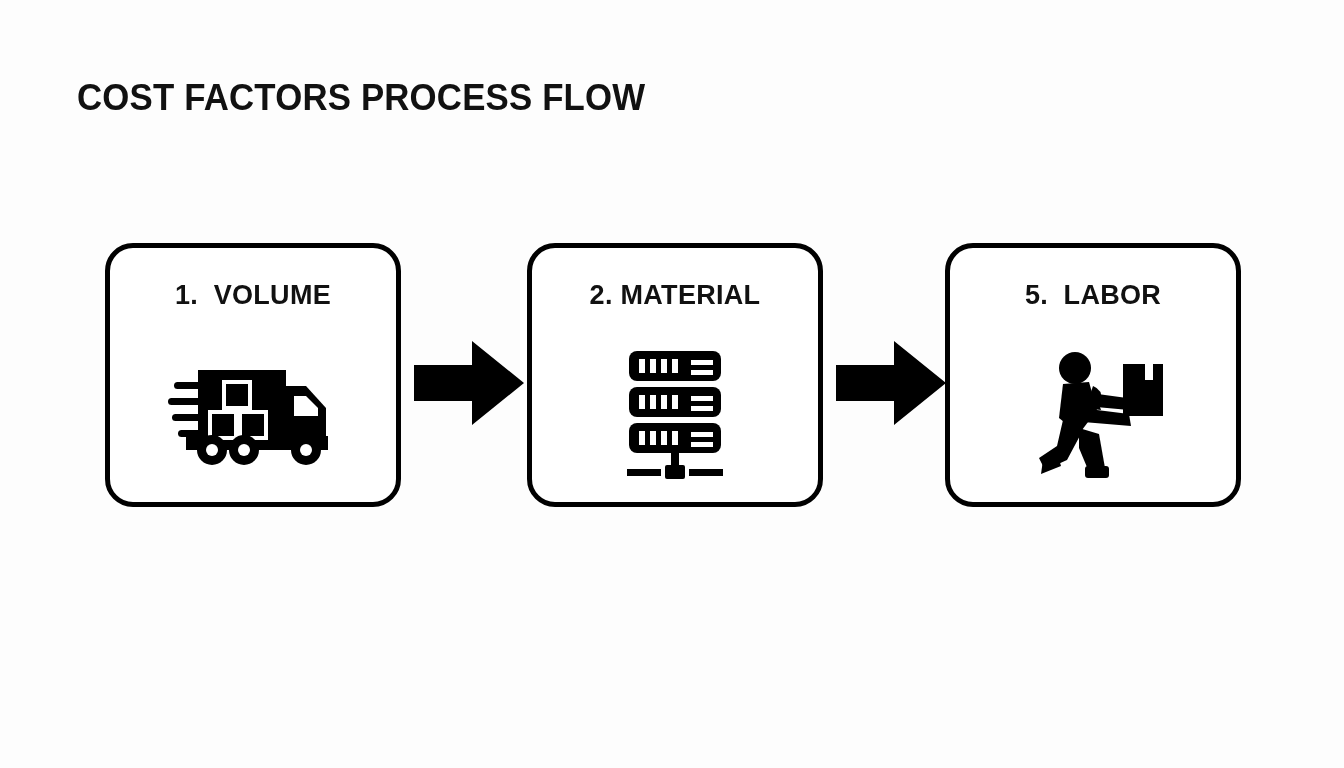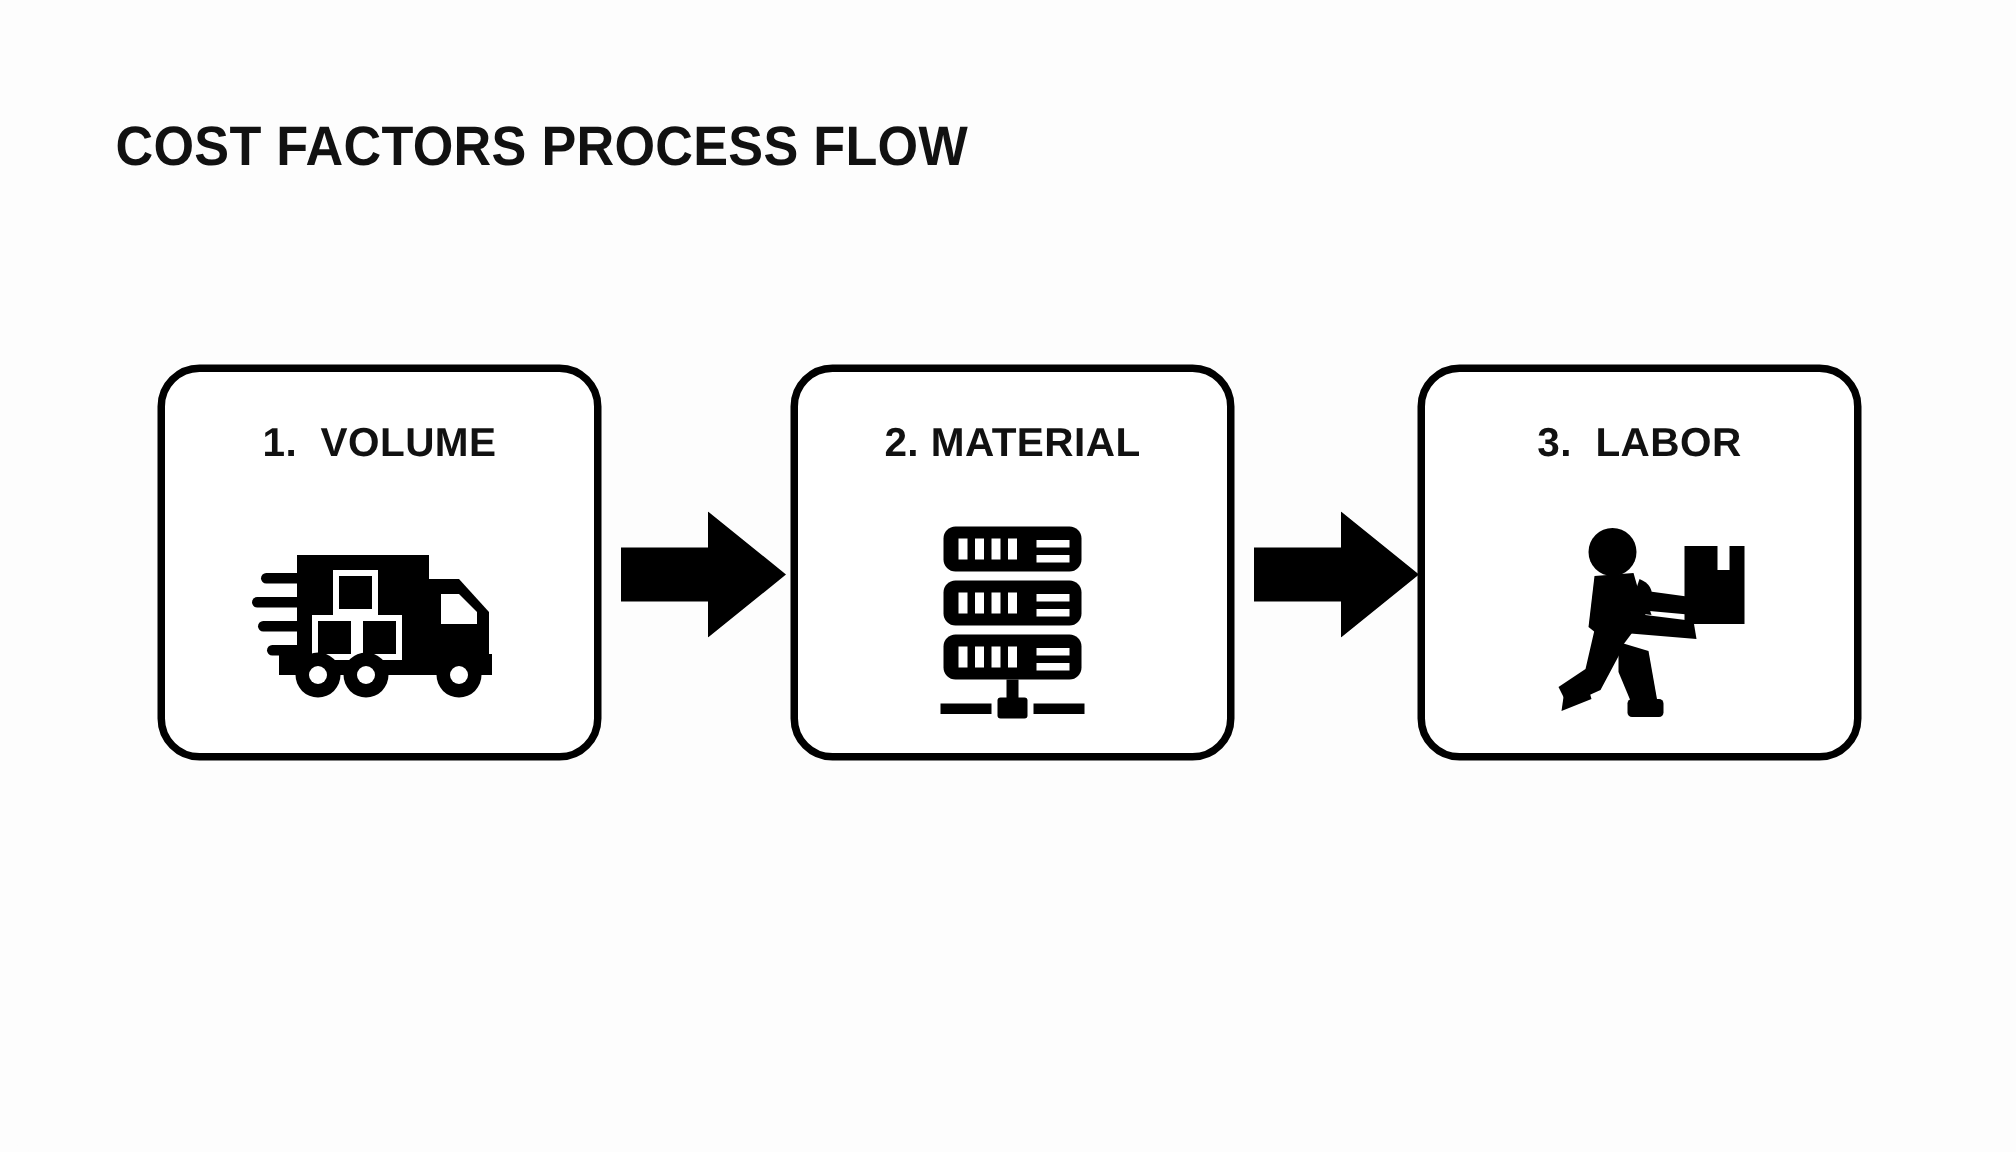--- a/index.html
+++ b/index.html
@@ -192,21 +192,21 @@
       </div>
     </div>
 
     <div class="flow-arrow a2">
       <svg width="110" height="84" viewBox="0 0 110 84" aria-hidden="true">
         <path d="M0 24 H58 V0 L110 42 L58 84 V60 H0 Z" fill="#000000"></path>
       </svg>
     </div>
 
     <div class="step-box b3">
-      <div class="step-label">3.  LABOR</div>
+      <div class="step-label">5.  LABOR</div>
       <div class="step-icon">
         <svg width="140" height="135" viewBox="0 0 140 135" aria-hidden="true">
           <g fill="#000000">
 
             <circle cx="52" cy="20" r="16"></circle>
 
             <path d="M40 36 L66 34 L74 62 L56 86 L36 70 Z"></path>
 
             <path d="M44 44 L74 50 L78 62 L46 58 Z"></path>
 

